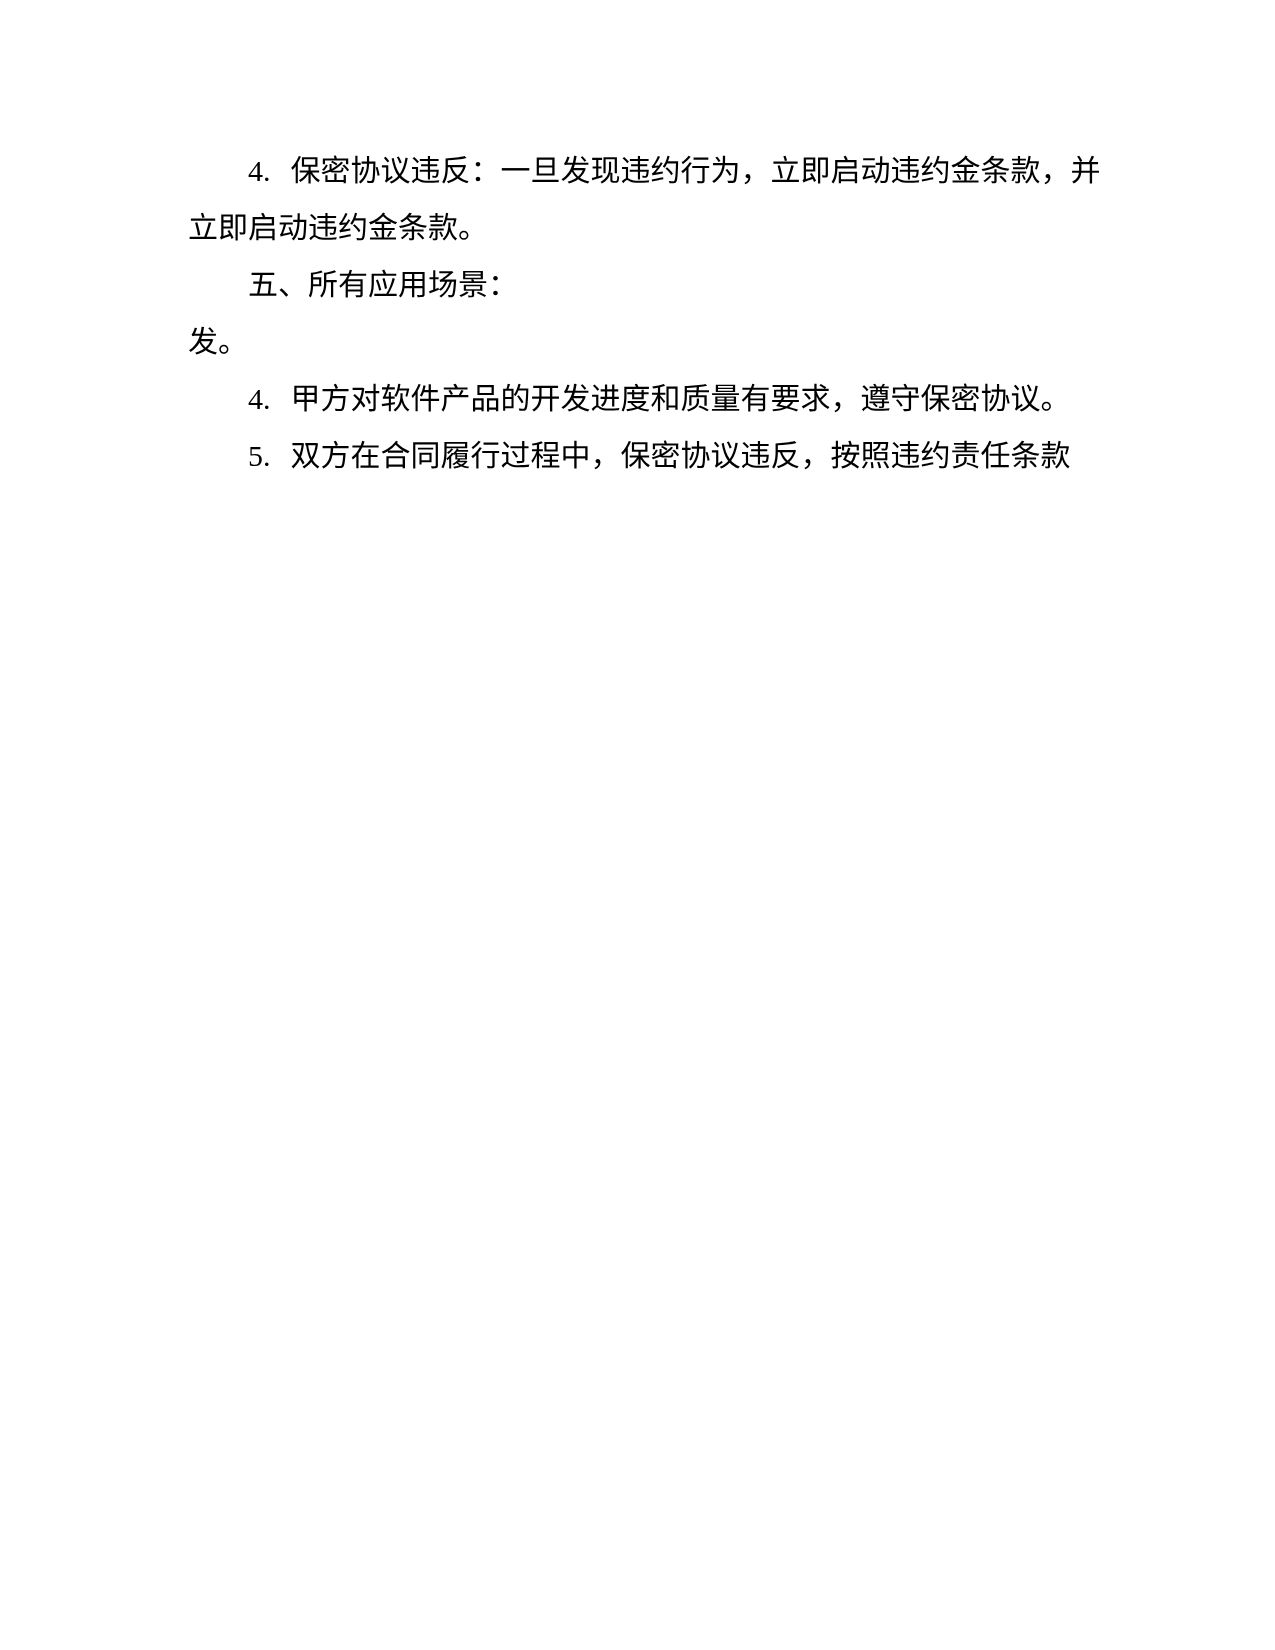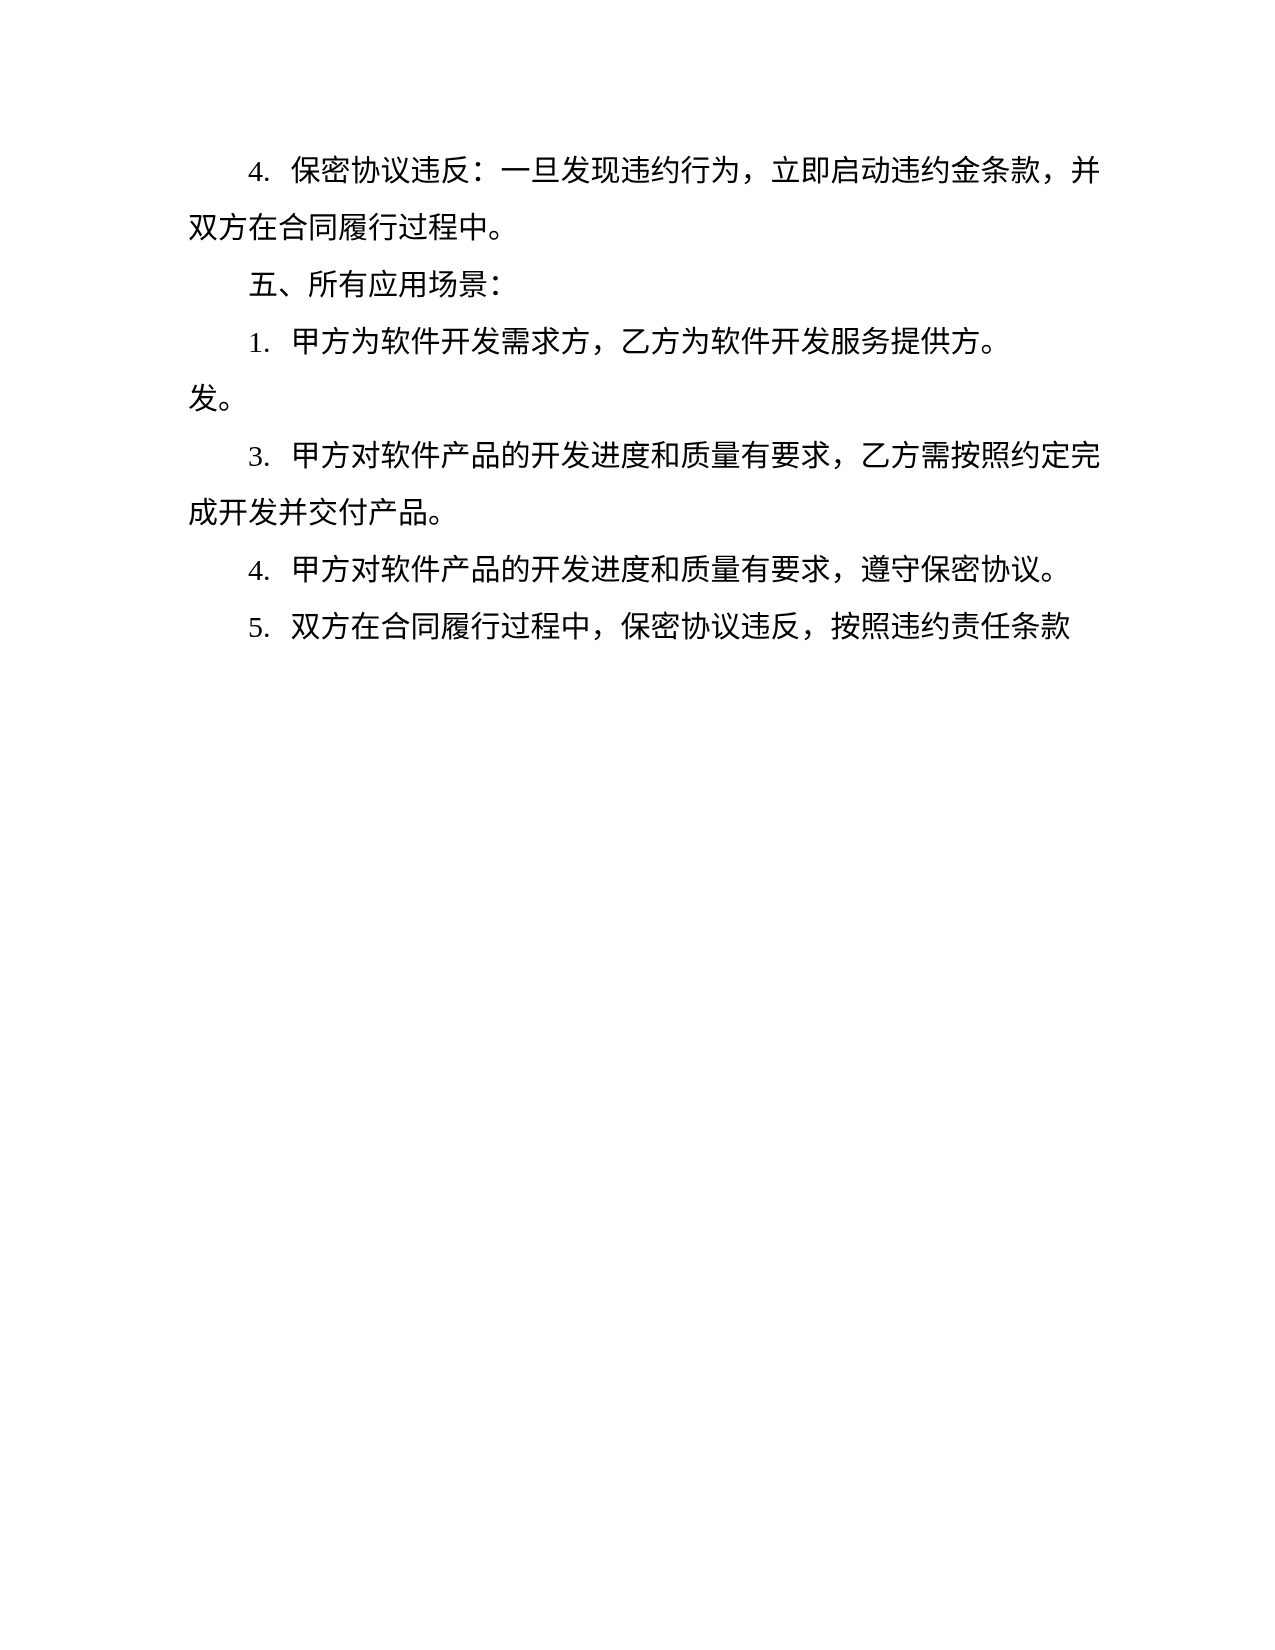--- a/index.html
+++ b/index.html
@@ -38,37 +38,30 @@
     font-weight: 400;
   }
 </style>
 </head>
 <body>
 
 <div class="page">
 
   <div>
     <div class="line indent"><span class="num">4.</span><span>保密协议违反：一旦发现违约行为，立即启动违约金条款，并</span></div>
-    <div class="line">双方在合同履行过程中。</div>
+    <div class="line">立即启动违约金条款。</div>
   </div>
 
   <div class="line indent heading">五、所有应用场景：</div>
 
-  <div>
-    <div class="line indent"><span class="num">1.</span><span>甲方为软件开发需求方，乙方为软件开发服务提供方。</span></div>
-  </div>
 
   <div>
     <div class="line">发。</div>
   </div>
 
-  <div>
-    <div class="line indent"><span class="num">3.</span><span>甲方对软件产品的开发进度和质量有要求，乙方需按照约定完</span></div>
-    <div class="line">成开发并交付产品。</div>
-  </div>
 
   <div>
     <div class="line indent"><span class="num">4.</span><span>甲方对软件产品的开发进度和质量有要求，遵守保密协议。</span></div>
   </div>
 
   <div>
     <div class="line indent"><span class="num">5.</span><span>双方在合同履行过程中，保密协议违反，按照违约责任条款</span></div>
   </div>
 
 </div>

